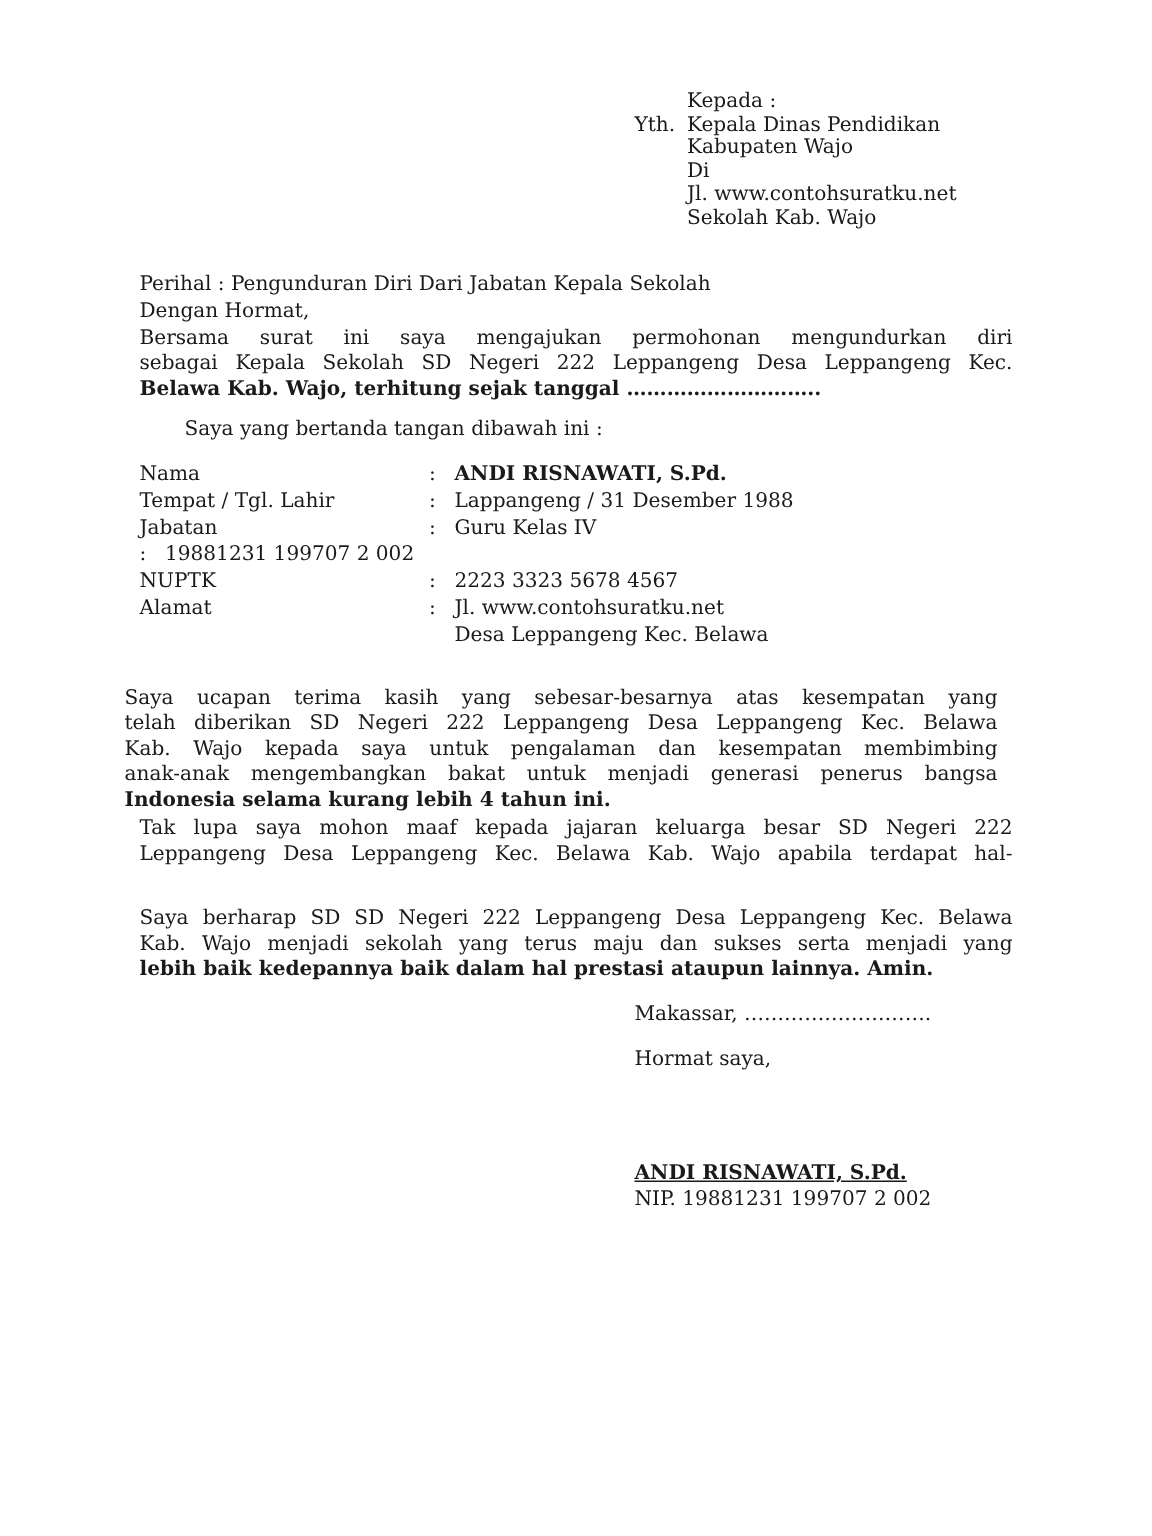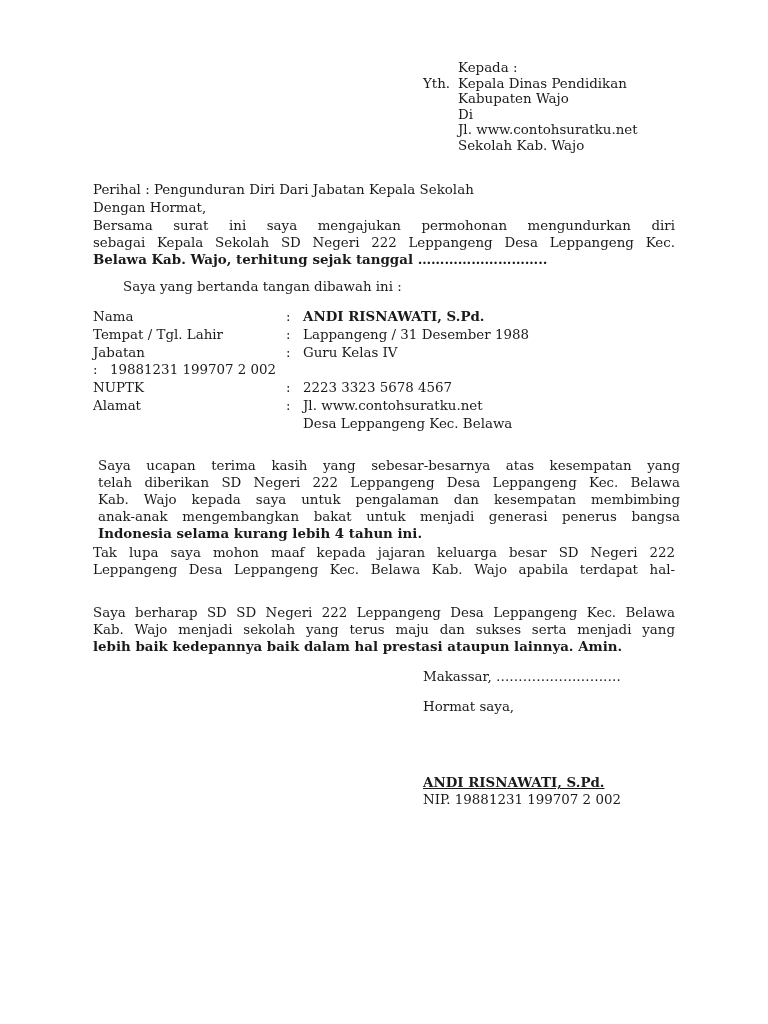--- a/index.html
+++ b/index.html
@@ -53,21 +53,21 @@
 
     
     .identity { left: 93px; top: 308px; }
     .identity .row { display: flex; height: 17.8px; line-height: 17.8px; }
     .identity .label { width: 193px; }
     .identity .colon { width: 17px; }
     .identity .value { white-space: pre; }
     .bold { font-weight: bold; }
 
     
-    .para1 { left: 98px; top: 457px; width: 582px; }
+    .para1 { left: 83px; top: 457px; width: 582px; }
     .para2 { left: 93px; top: 544px; width: 582px; }
     .para3 { left: 93px; top: 604px; width: 582px; }
 
     
     .closing-city { left: 423px; top: 668px; }
     .closing-regards { left: 423px; top: 698px; }
     .signature-name { left: 423px; top: 774px; font-weight: bold; text-decoration: underline; }
     .signature-nip { left: 423px; top: 791px; }
   </style>
 </head>

